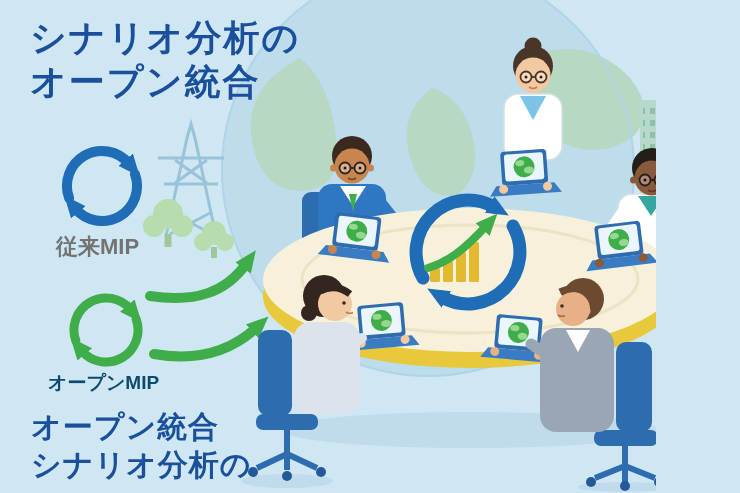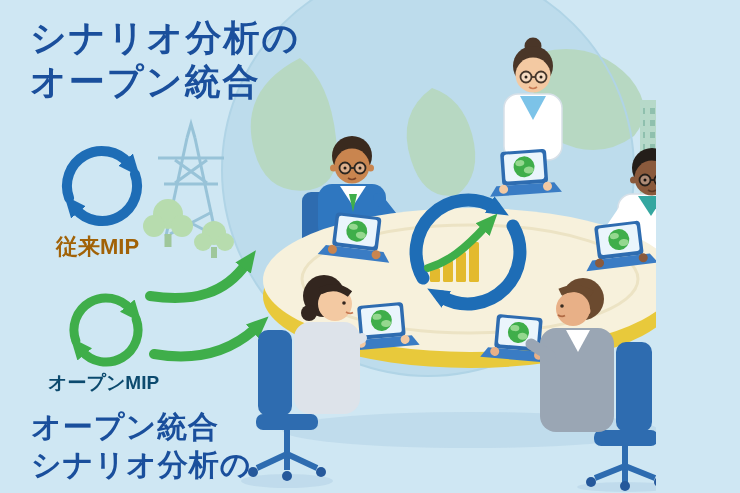--- a/index.html
+++ b/index.html
@@ -1,21 +1,21 @@
 <!DOCTYPE html>
 <html><head>
 <meta charset="utf-8">
 <style>
   html,body{margin:0;padding:0;background:#cfe7f3;}
   .stage{position:relative;width:656px;height:493px;background:#cfe7f3;overflow:hidden;
          font-family:"Liberation Sans",sans-serif;}
   .stage svg{position:absolute;left:0;top:0;display:block;}
   .txt{position:absolute;white-space:nowrap;}
   .title{left:30px;top:16px;font-size:36px;font-weight:800;color:#1a4f9c;line-height:1.22;letter-spacing:2px;}
-  .label-blue{left:56px;top:232px;font-size:22px;font-weight:700;color:#a16207;}
+  .label-blue{left:56px;top:232px;font-size:22px;font-weight:700;color:#737373;}
   .label-green{left:48px;top:370px;font-size:19px;font-weight:700;color:#0c4a6e;}
   .caption{left:31px;top:408px;font-size:30px;font-weight:800;color:#1a4f9c;line-height:1.25;letter-spacing:1px;}
 </style>
 </head>
 <body>
 
 <div class="stage">
 
 <svg width="740" height="493" viewBox="0 0 740 493">
   <defs>

